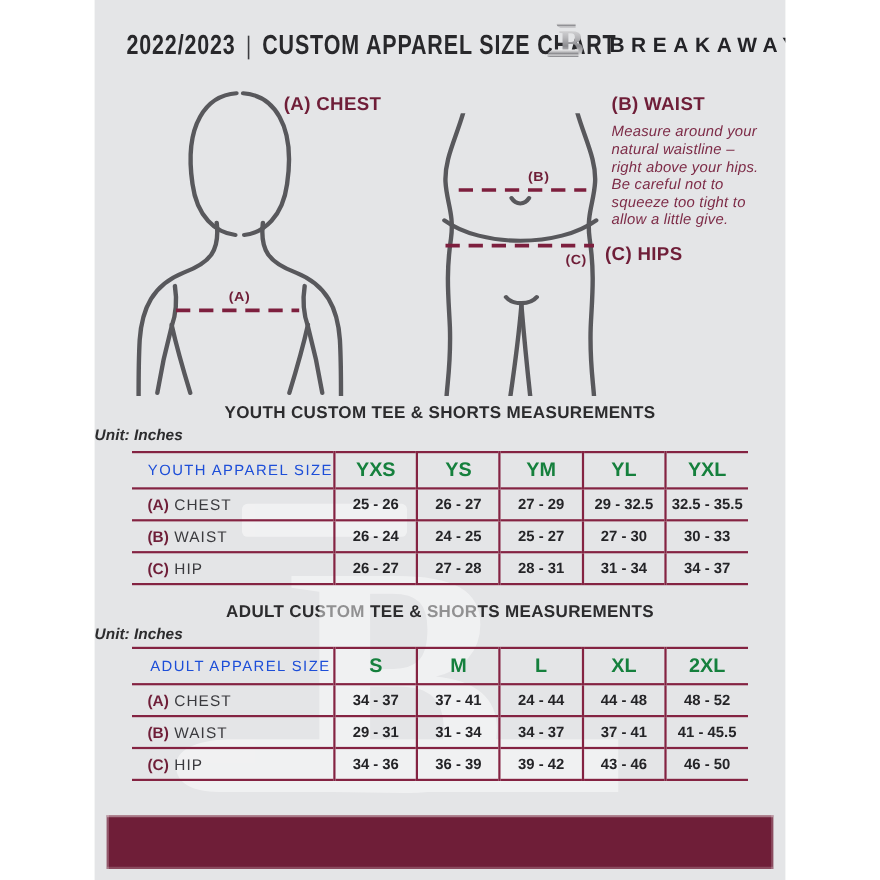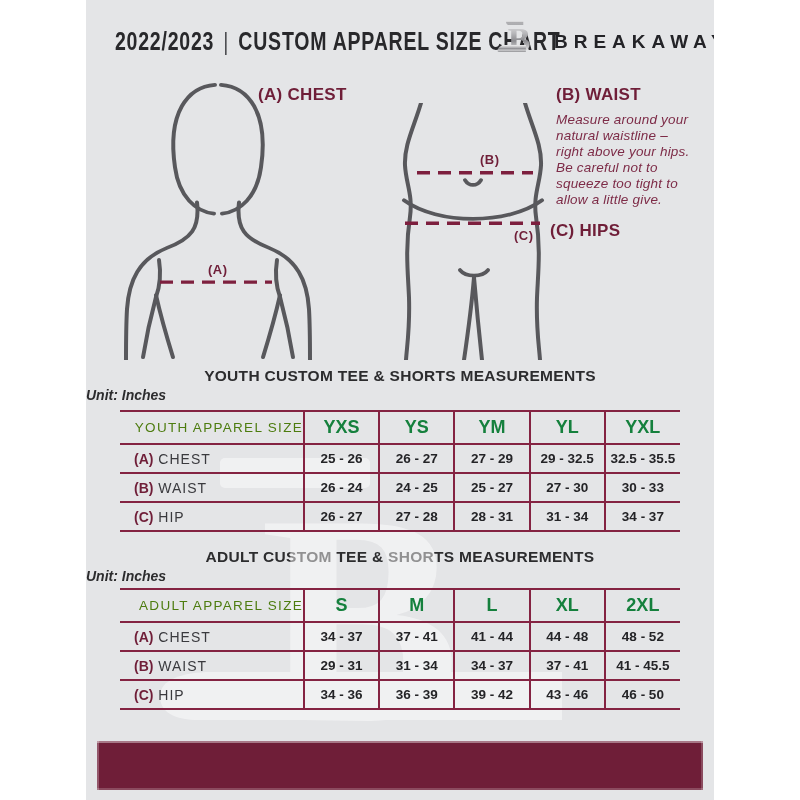--- a/index.html
+++ b/index.html
@@ -48,22 +48,22 @@
   .t-youth{top:367px;text-align:center;} .u-youth{top:387px;}
   .t-adult{top:548px;} .u-adult{top:568px;}
   .tbl-wrap{position:absolute;left:34px;z-index:2;}
   .w-youth{top:410px;} .w-adult{top:588px;}
 
   table{border-collapse:collapse;width:560px;table-layout:fixed;border-bottom:2px solid var(--line);}
   tr{border-top:2px solid var(--line);height:29px;}
   tr:first-child{height:33px;}
   td+td,th+th{border-left:2px solid var(--line);}
   th{font-size:18px;font-weight:700;color:#15803d;}
-  th.lbl{width:184px;text-align:right;padding-left:14px;font-weight:400;font-size:13.5px;
-    letter-spacing:1.3px;color:#4d7c0f;}
+  th.lbl{width:184px;text-align:center;padding-left:14px;font-weight:400;font-size:13.5px;
+    letter-spacing:1.3px;color:#1d4ed8;}
   td{text-align:center;font-size:13.5px;font-weight:600;color:#242427;}
   td.lbl{text-align:left;padding-left:14px;font-weight:400;letter-spacing:1px;
     color:#3a3a3e;font-size:14px;}
   td.lbl .pre{color:var(--maroon);font-weight:700;letter-spacing:0;font-style:normal;}
 
   
   .watermark{position:absolute;left:56px;top:448px;z-index:1;opacity:.48;pointer-events:none;}
   .watermark *{fill:#ffffff;}
   .footer-bar{position:absolute;left:11px;top:741px;width:606px;height:49px;z-index:3;
     background:var(--maroon);
@@ -192,21 +192,21 @@
               <th>S</th>
               <th>M</th>
               <th>L</th>
               <th>XL</th>
               <th>2XL</th>
             </tr>
             <tr>
               <td class="lbl"><span class="pre">(A)</span><span> CHEST</span></td>
               <td>34 - 37</td>
               <td>37 - 41</td>
-              <td>41 - 44</td>
+              <td>24 - 44</td>
               <td>44 - 48</td>
               <td>48 - 52</td>
             </tr>
             <tr>
               <td class="lbl"><span class="pre">(B)</span><span> WAIST</span></td>
               <td>29 - 31</td>
               <td>31 - 34</td>
               <td>34 - 37</td>
               <td>37 - 41</td>
               <td>41 - 45.5</td>

